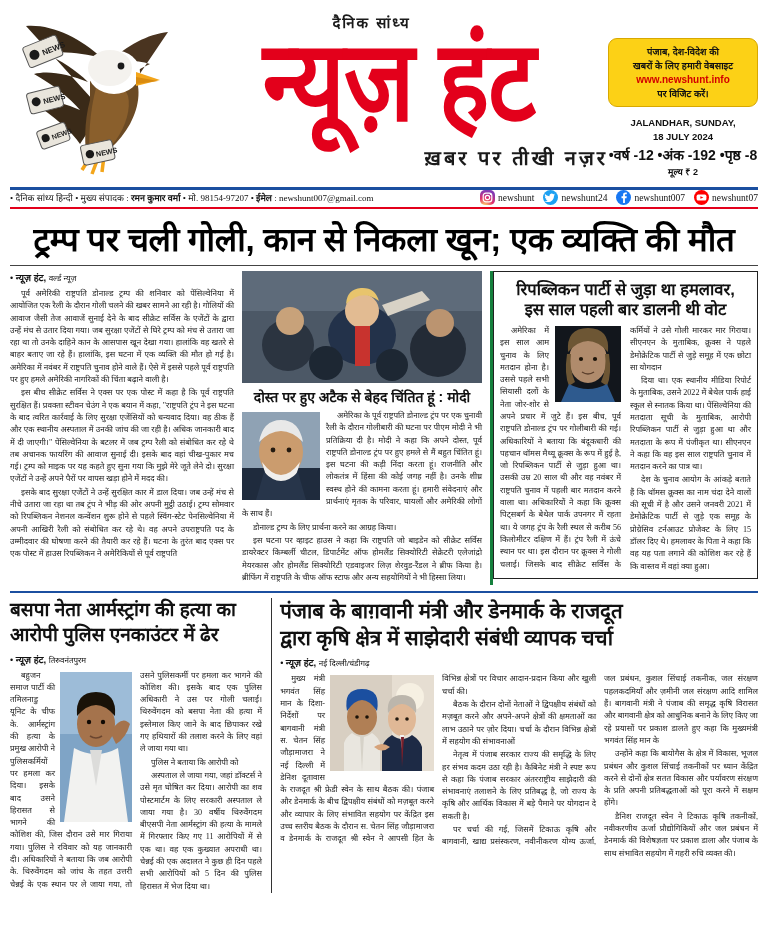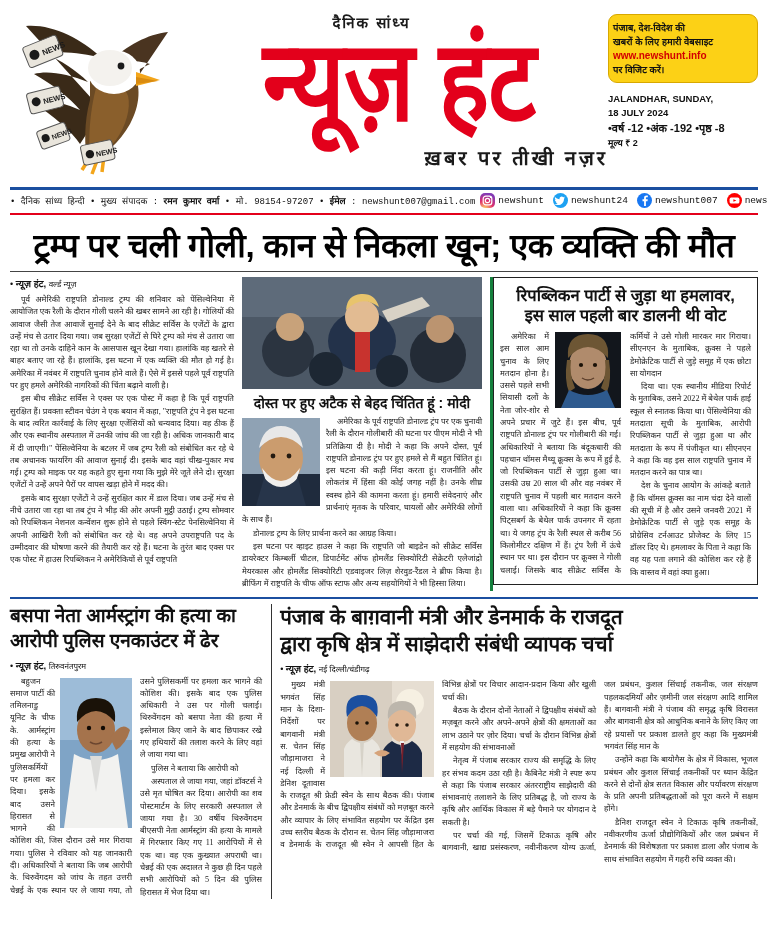--- a/index.html
+++ b/index.html
@@ -68,22 +68,22 @@
     letter-spacing: 3px;
     margin-top: 26px;
     margin-right: -40px;
     text-align: right;
     padding-right: 40px;
   }
 
   .info-box {
     flex: 0 0 150px;
     width: 150px;
-    padding-top: 14px;
-    text-align: left;
+    padding-top: 38px;
+    text-align: center;
   }
   .web-promo {
     background: #fcd116;
     border: 1px solid #d8a800;
     border-radius: 9px;
     padding: 6px 4px 5px 4px;
     font-family: "Liberation Sans", sans-serif;
     font-size: 9.5px;
     line-height: 1.45;
     color: #111;
@@ -91,32 +91,32 @@
   }
   .web-promo .url { color: #d30000; font-size: 10px; }
   .place-date {
     font-family: "Liberation Sans", sans-serif;
     font-weight: bold;
     font-size: 9.5px;
     margin-top: 9px;
     line-height: 1.45;
     color: #111;
   }
-  .issue-line { font-size: 11px; font-weight: bold; margin-top: 2px; }
+  .issue-line { font-size: 14px; font-weight: bold; margin-top: 2px; }
   .price-line { font-size: 9px; font-weight: bold; }
 
   
   .strip-wrap { margin-top: 2px; }
   .strip-rule-blue { height: 2.5px; background: #1b4fa0; }
   .strip-rule-red  { height: 2.5px; background: #e3001b; margin-top: 1px; }
   .strip {
     display: flex;
     align-items: center;
-    height: 22px;
-    font-family: Liberation Mono, monospace;
+    height: 16px;
+    font-family: Liberation Serif, serif;
     font-size: 9px;
   }
   .strip-left { flex: 1 1 auto; white-space: nowrap; color: #111; }
   .strip-left b { font-weight: bold; }
   .socials { display: flex; align-items: center; gap: 4px; }
   .soc { display: flex; align-items: center; gap: 3px; margin-left: 5px; }
   .soc-label { font-size: 9.5px; font-weight: normal; color: #111; }
   .ico { width: 15px; height: 15px; border-radius: 4px; display:inline-block; position: relative;}
   .ico.insta { background: radial-gradient(circle at 30% 110%, #fdd36a 5%, #e1306c 45%, #833ab4 80%); border-radius:5px;}
   .ico.tw { background: #1da1f2; border-radius: 50%; }

